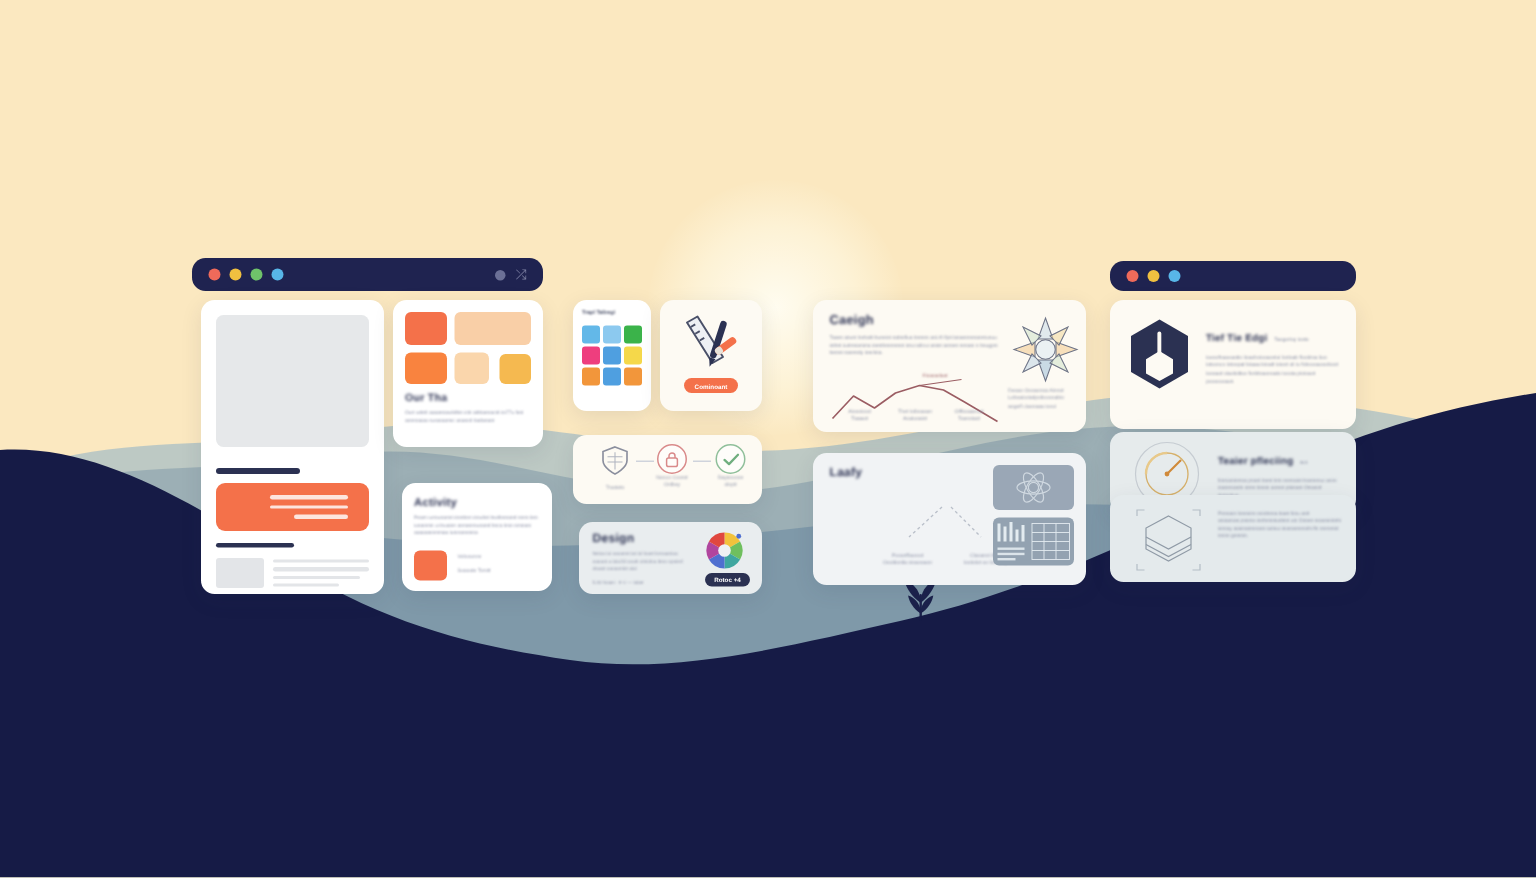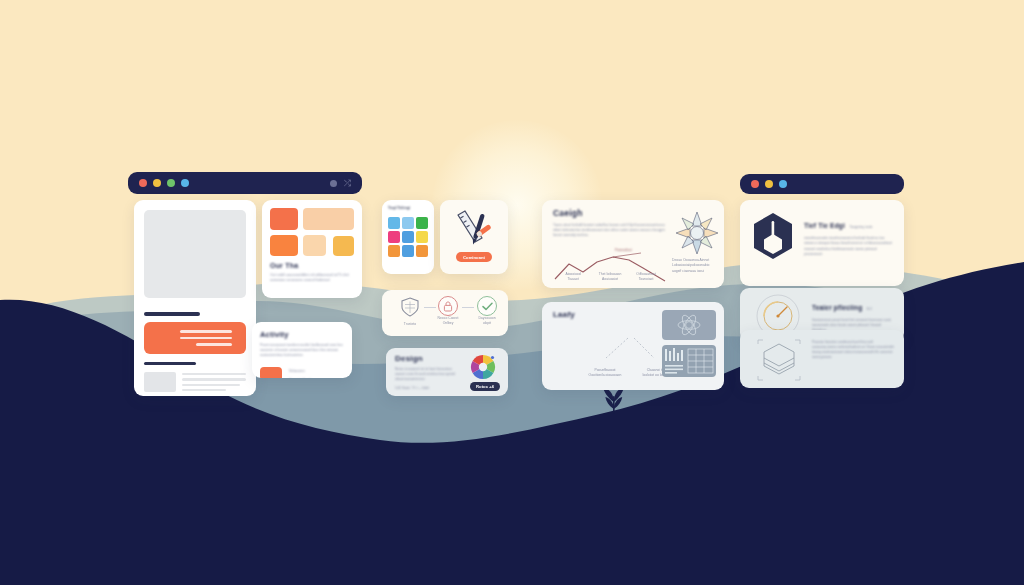--- a/index.html
+++ b/index.html
@@ -177,21 +177,21 @@
       <div class="sw" style="background:#f4714a;"></div>
       <div class="sw" style="background:#f9cfa7;"></div>
       <div class="sw" style="background:#f9833f;"></div>
       <div class="sw" style="background:#fad6ac; grid-column:2; width:calc(50% - 2.5px);"></div>
     </div>
     <div class="sw" style="position:absolute; left:71px; top:36px; width:21px; height:20px; background:#f5b950; border-radius:4px;"></div>
     <div class="h-blur" style="position:absolute; left:8px; top:62px; font-size:7px;">Our Tha</div>
     <div class="t-blur" style="position:absolute; left:8px; top:73px; width:84px; font-size:3.3px;">Ourt wdelt  aaaasoawlidbis ictit  aibbaeoacid  ioi77u  fieit aoosoaiaa  suraoaansc  aoaocd  badanaot</div>
   </div>
 
-  <div class="card" style="left:252px; top:322px; width:100px; height:56px;">
+  <div class="card" style="left:268px; top:322px; width:100px; height:72px;">
     <div class="h-blur" style="position:absolute; left:8px; top:8px; font-size:7.5px;">Activity</div>
     <div class="t-blur" style="position:absolute; left:8px; top:21px; width:84px; font-size:3.3px;">Peam iunouoanot  ioonbon iooultet lowlloooaod  sono lieo iuoaionis ui louaion  aonaonouoaod  boca  linio  oinioaoi  aaaiaasioniniaa  luoinaoonioa</div>
     <div style="position:absolute; left:8px; top:45px; width:22px; height:20px; border-radius:4px; background:#f4714a;"></div>
     <div style="position:absolute; left:37px; top:47px;">
       <div class="t-blur" style="font-size:3.4px;">Veloounnv</div>
       <div class="t-blur" style="font-size:3.4px; margin-top:4px;">Suuuute  Torott</div>
     </div>
   </div>
 
   <div class="card" style="left:382px; top:200px; width:52px; height:74px;">

